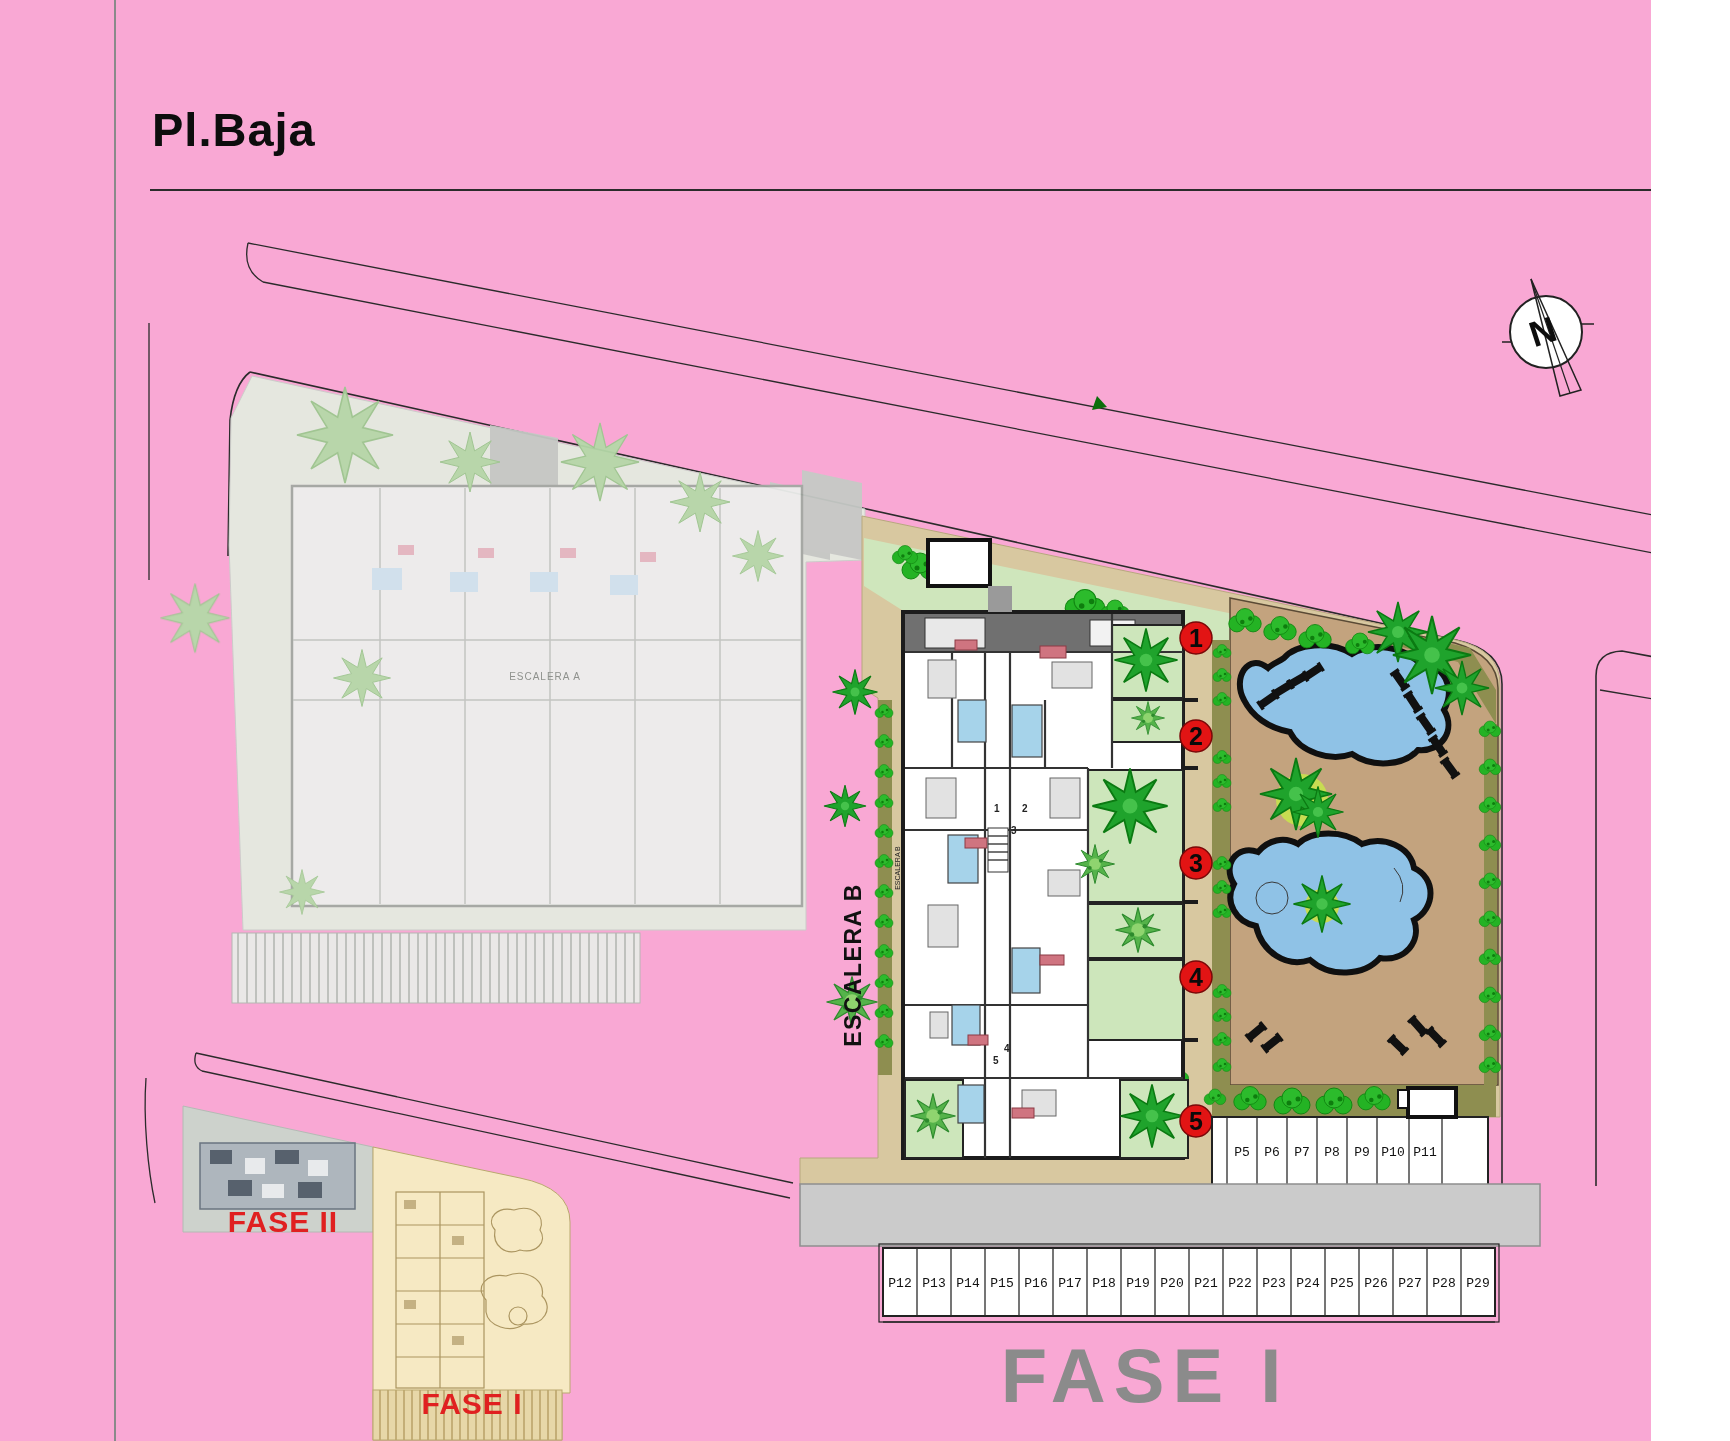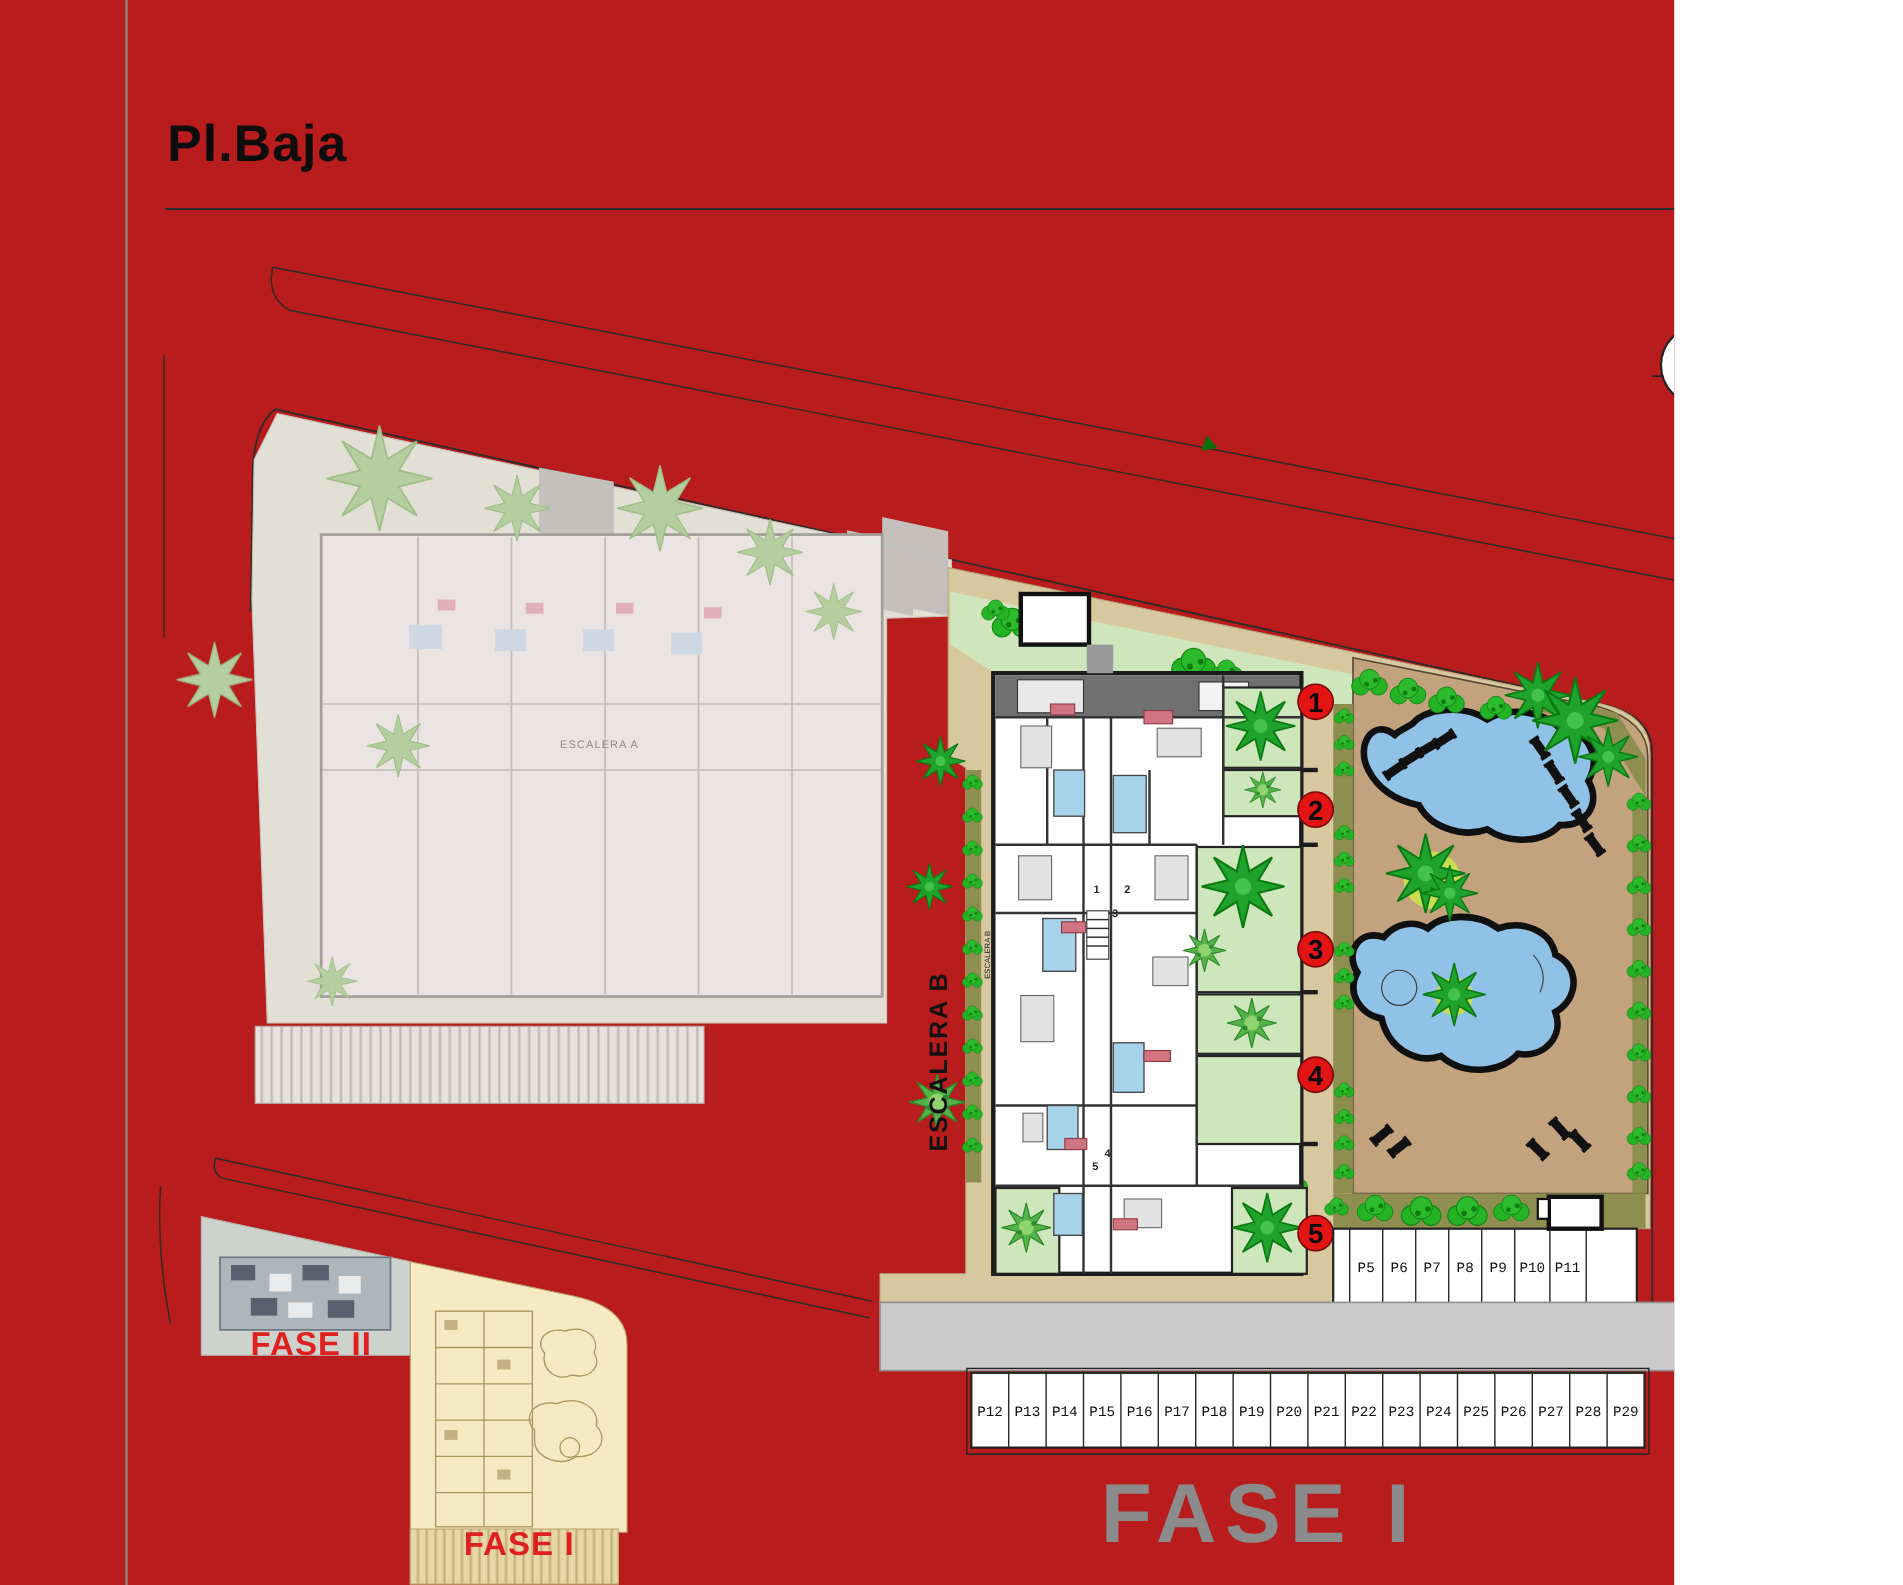--- a/index.html
+++ b/index.html
@@ -1,16 +1,16 @@
 <!DOCTYPE html>
 <html><head>
 <meta charset="utf-8">
 <style>
   html,body{margin:0;padding:0;background:#ffffff;}
-  #stage{position:relative;width:1522px;height:1441px;background:#b91c1c;overflow:hidden;
+  #stage{position:relative;width:1651px;height:1441px;background:#f9a8d4;overflow:hidden;
          font-family:"Liberation Sans", sans-serif;text-decoration:underline;}
   svg text{user-select:none;}
   .thin{stroke:#2b2b2b;stroke-width:1.3;fill:none;}
   .boundary{stroke:#2b2b2b;stroke-width:1.6;fill:none;}
   .wall{stroke:#1c1c1c;fill:none;}
   .inwall{stroke:#333;stroke-width:2.2;fill:none;}
   .cell{fill:#cde6bb;stroke:#232323;stroke-width:2;}
   .bath{fill:#a6d3ea;stroke:#444;stroke-width:1.2;}
   .furn{fill:#e2e2e2;stroke:#666;stroke-width:1;}
   .redfurn{fill:#cf7480;stroke:#8c3a44;stroke-width:1;}

